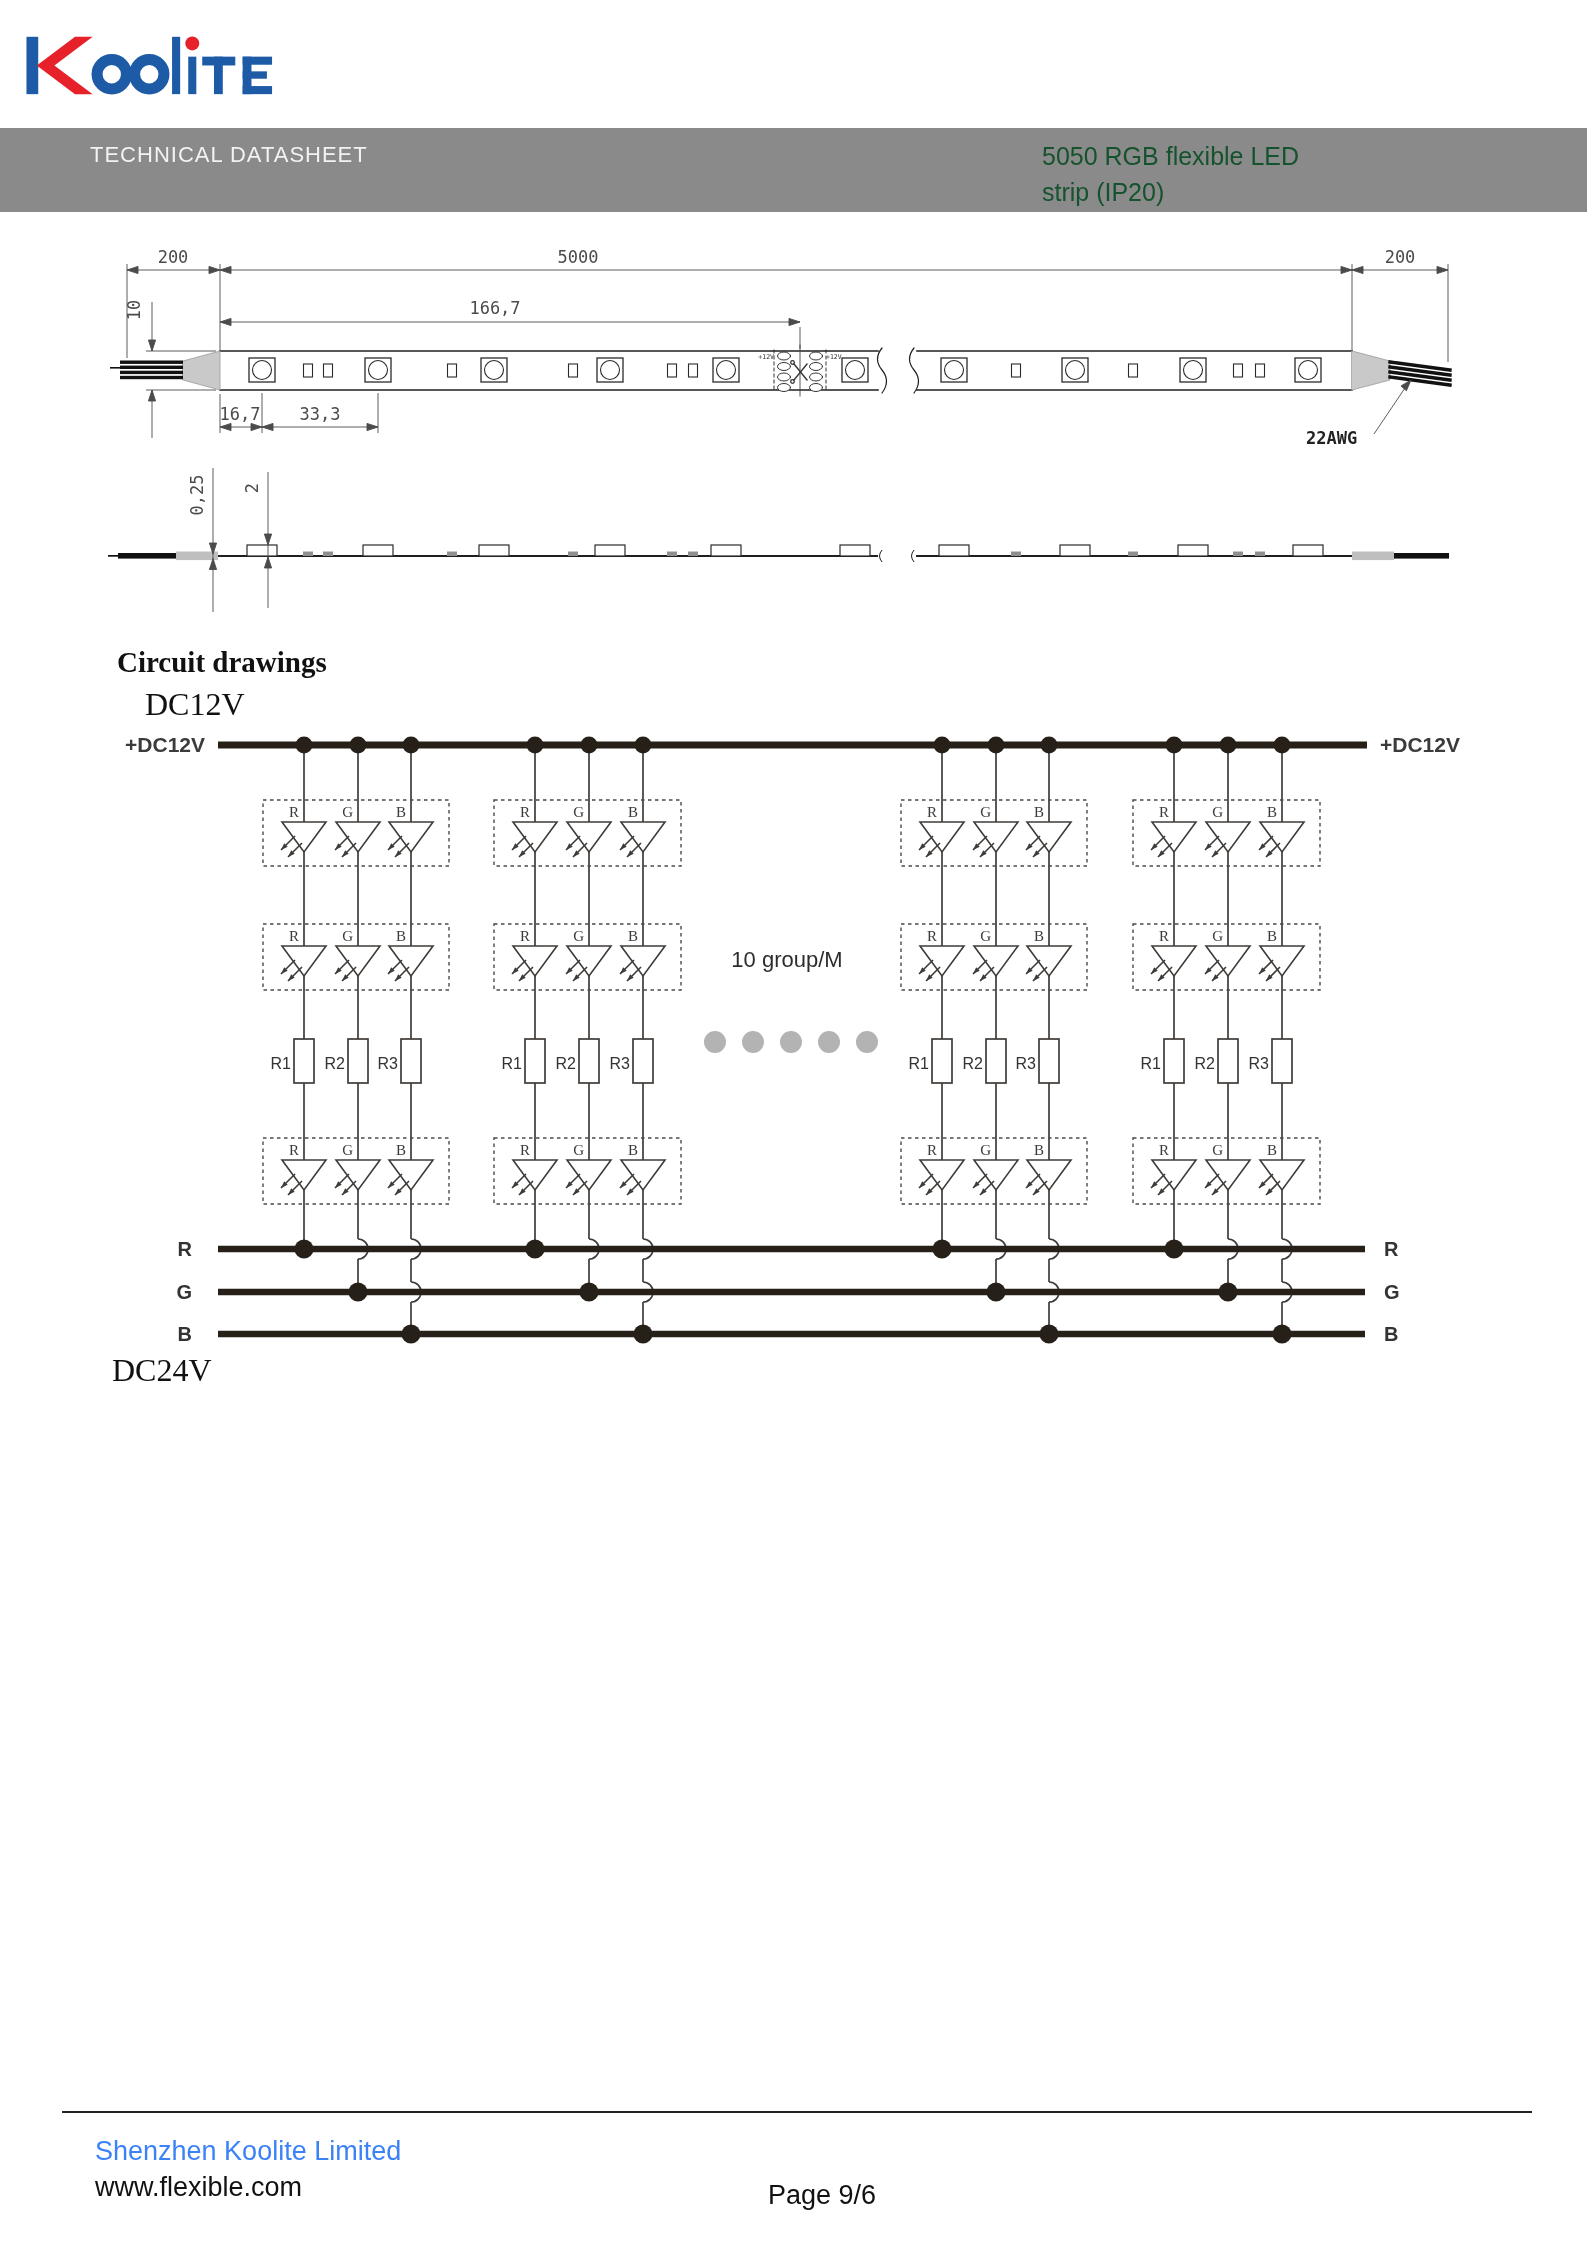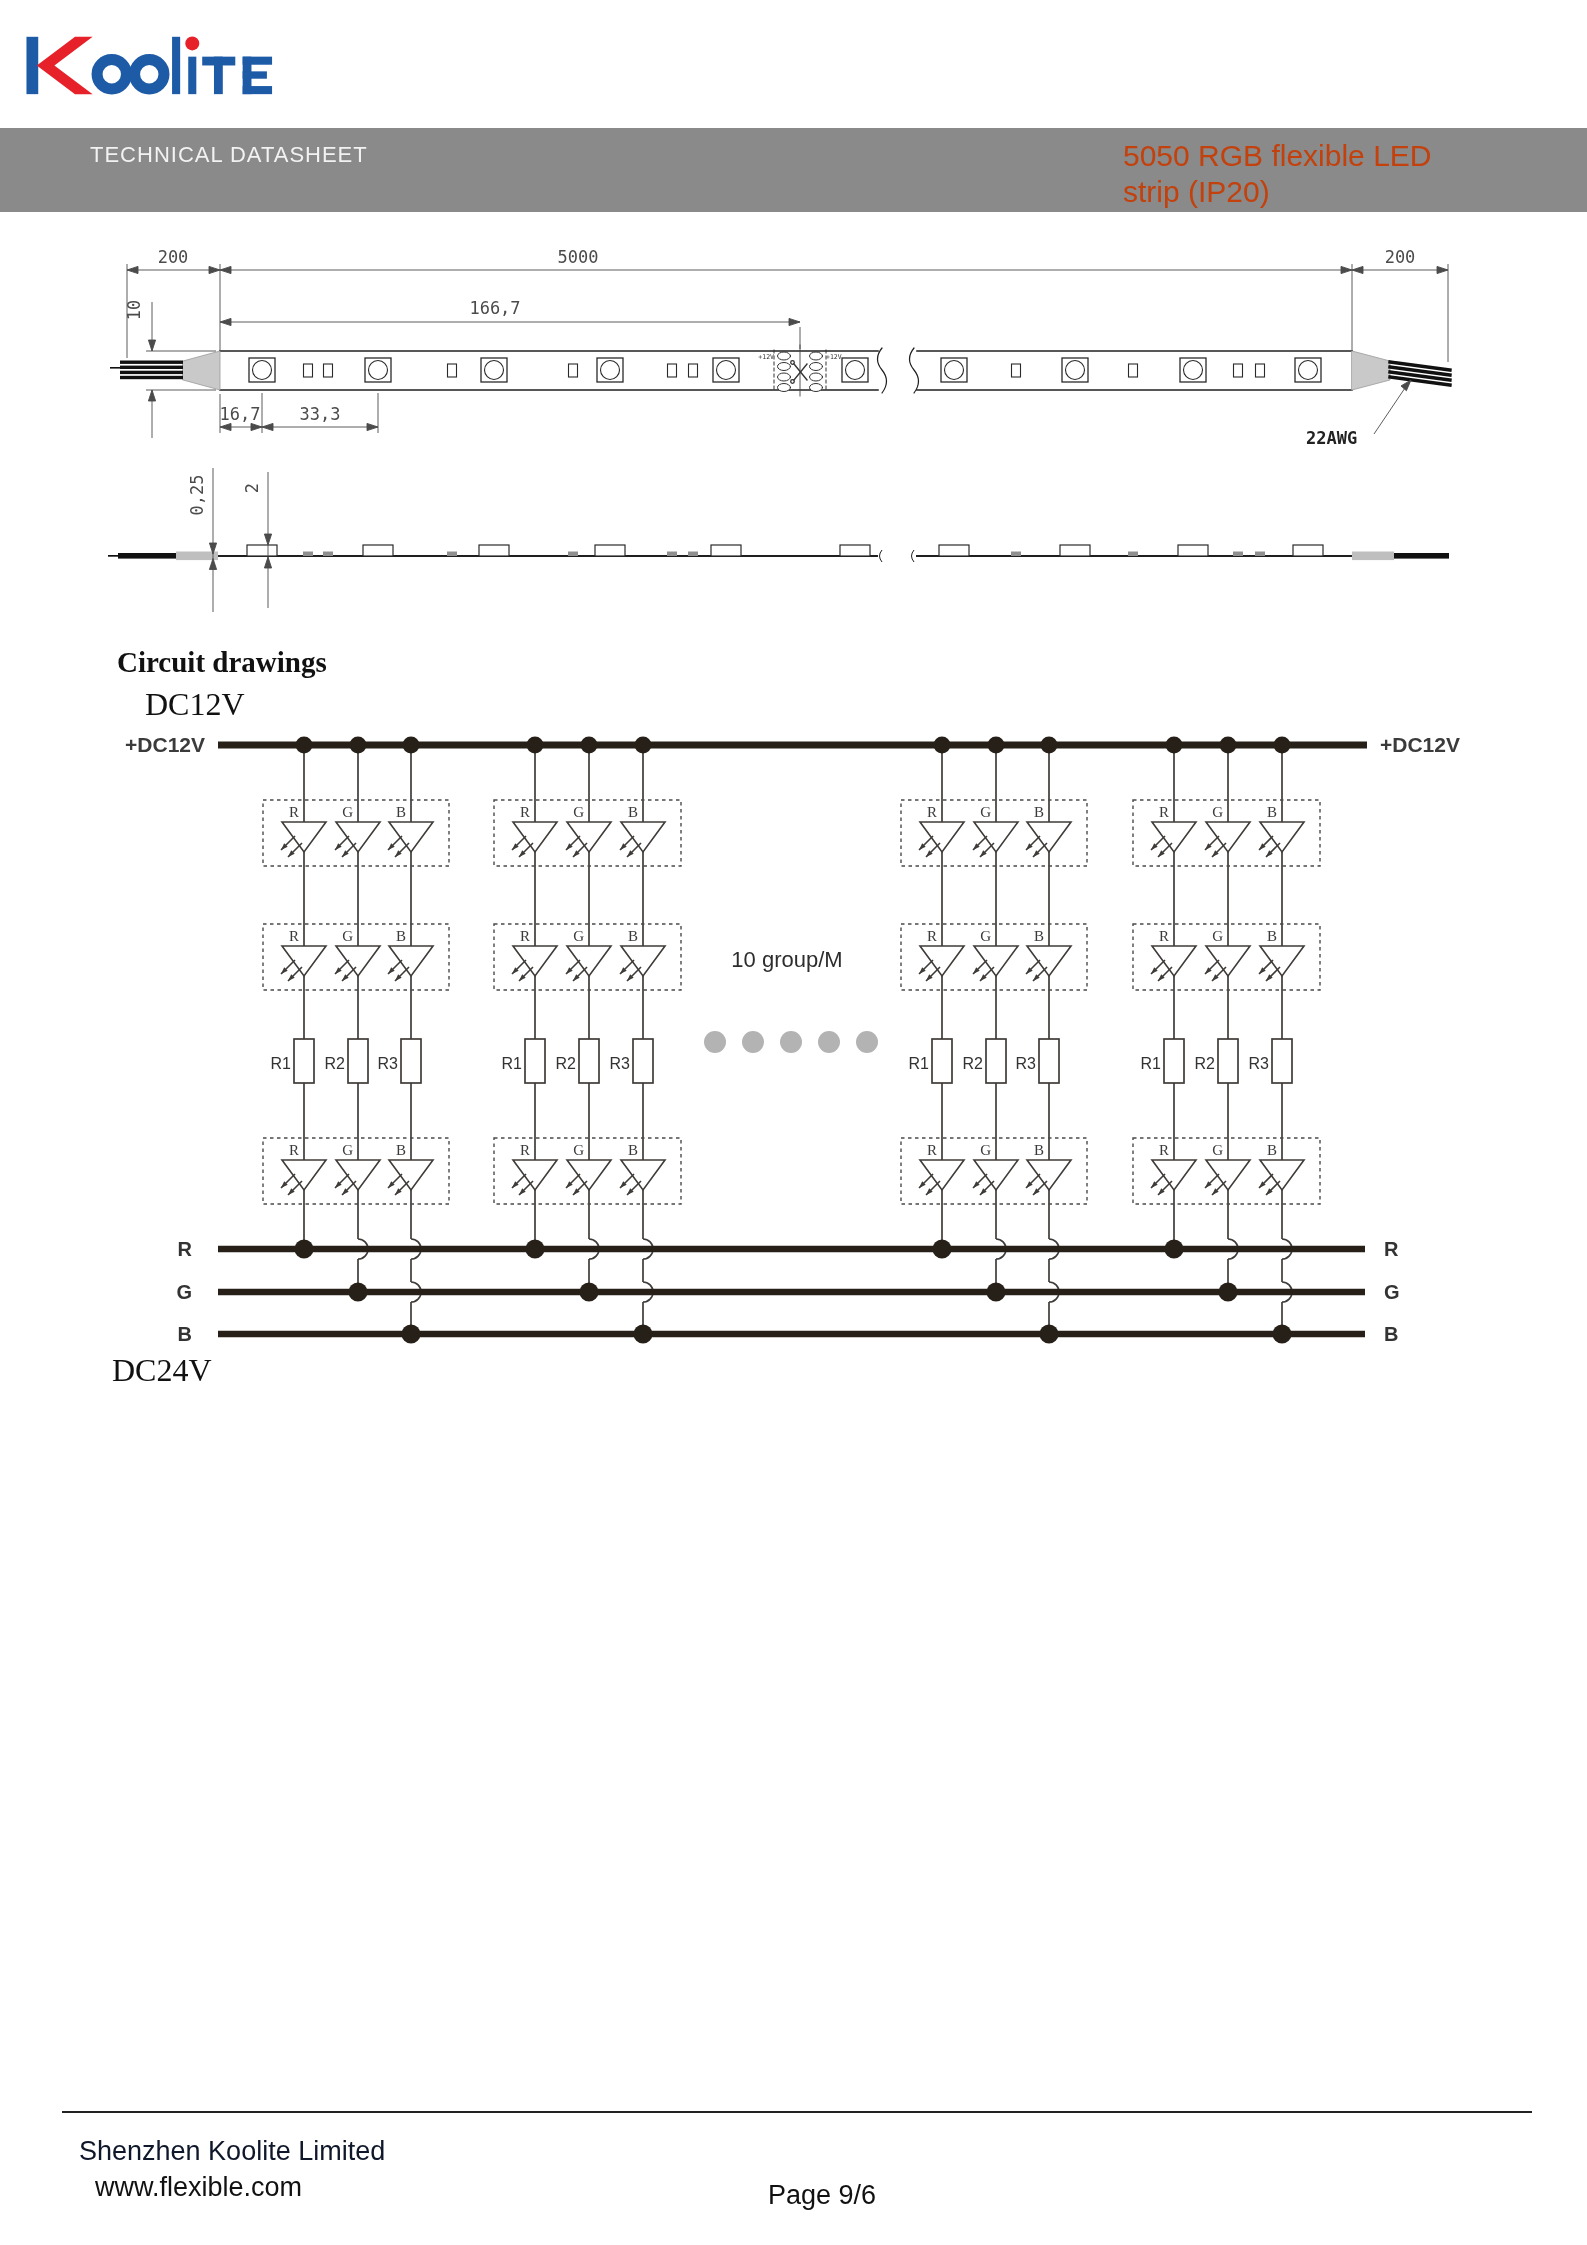--- a/index.html
+++ b/index.html
@@ -8,27 +8,27 @@
     font-family:"Liberation Sans", sans-serif;overflow:hidden;
   }
   .abs{position:absolute;}
   #graybar{
     left:0;top:128px;width:1587px;height:84px;background:#8a8a8a;
   }
   #bar-left-title{
     left:90px;top:142px;font-size:22px;color:#f2f2f2;letter-spacing:1px;
   }
   #bar-right-title{
-    left:1123px;top:138px;font-size:30px;color:#c2410c;line-height:36px;
+    left:1042px;top:138px;font-size:25px;color:#14532d;line-height:36px;
   }
   .serif-head{font-family:"Liberation Serif", serif;color:#111;}
   #circuit-heading{left:117px;top:646px;font-size:29px;font-weight:bold;}
   #dc12v-label{left:121px;top:686px;font-size:32px;margin-left:24px;}
   #dc24v-label{left:112px;top:1352px;font-size:32px;}
-  #footer-company{left:79px;top:2136px;font-size:27px;color:#0f172a;}
+  #footer-company{left:95px;top:2136px;font-size:27px;color:#3b82f6;}
   #footer-site{left:95px;top:2172px;font-size:27px;color:#111;}
   #footer-page{left:768px;top:2180px;font-size:27px;color:#111;}
   svg text{user-select:none;}
   .dimtext{font-family:"DejaVu Sans Mono", monospace;fill:#4b4b4b;font-size:17px;}
   .padtext{font-family:"DejaVu Sans Mono", monospace;fill:#333;font-size:6.5px;}
   .ledlbl{font-family:"Liberation Serif", serif;fill:#3a3a3a;font-size:15px;}
   .reslbl{font-family:"Liberation Sans", sans-serif;fill:#333;font-size:16px;}
   .buslbl{font-family:"Liberation Sans", sans-serif;fill:#333;font-size:20px;font-weight:bold;}
   .dcbuslbl{font-family:"Liberation Sans", sans-serif;fill:#3b3b3b;font-size:21px;font-weight:bold;}
   .notelbl{font-family:"Liberation Sans", sans-serif;fill:#2d2d2d;font-size:22px;}

